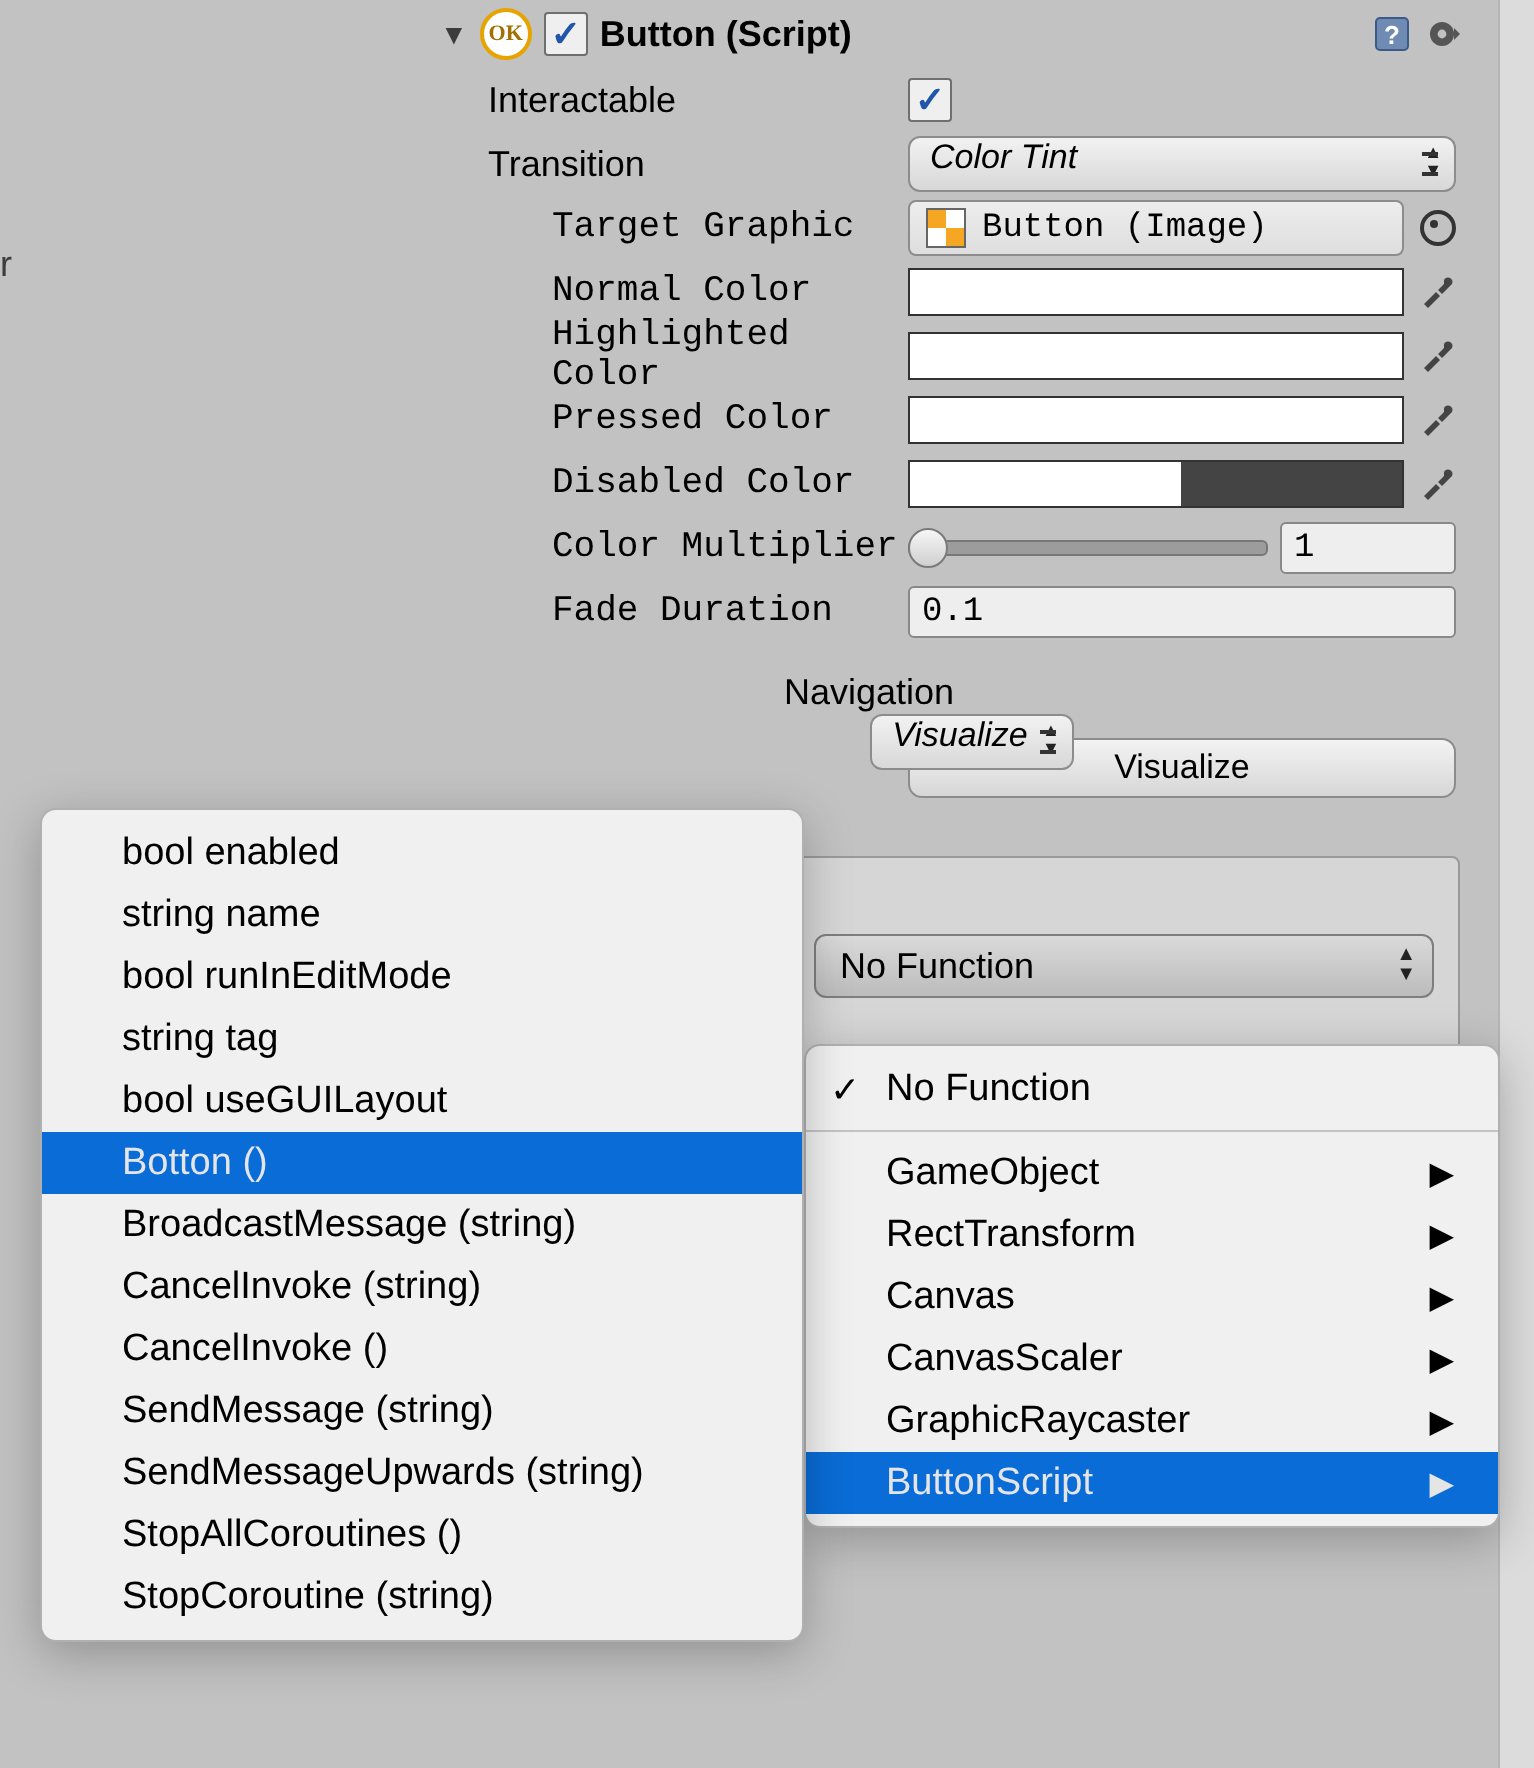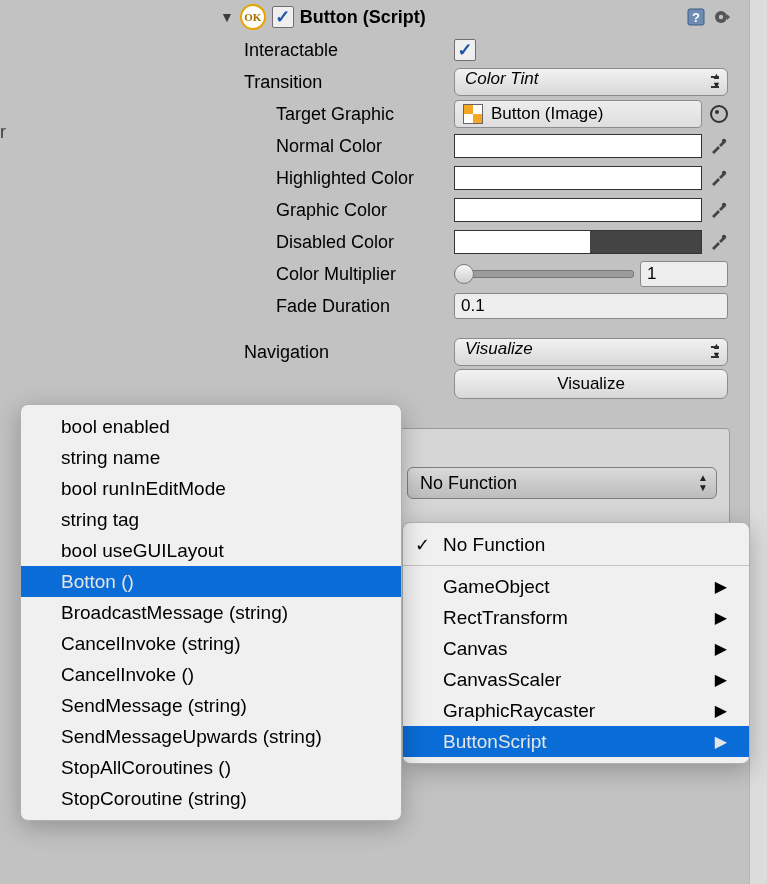--- a/index.html
+++ b/index.html
@@ -51,21 +51,21 @@
 }
 .checkbox.checked::after {
   content:"✓"; color:#2055aa; font-weight:bold; font-size:18px; line-height:1;
 }
 .header-icons { margin-left:auto; display:flex; gap:6px; padding-right:10px;}
 .help-icon, .gear-icon { width:20px; height:20px; }
 .row {
   display:flex; align-items:center; height:32px;
   padding-left:244px;
 }
-.row.indent { padding-left:276px; }
+.row.indent { padding-left:276px;font-family:Liberation Mono, monospace; }
 .row .label { width:210px; font-size:18px; }
 .row.indent .label { width:178px; }
 .row .ctrl { flex:1; display:flex; align-items:center; gap:6px; padding-right:22px;}
 .dropdown {
   flex:1; height:26px; background:linear-gradient(#f2f2f2,#d8d8d8);
   border:1px solid #8c8c8c; border-radius:6px;
   display:flex; padding:0 22px 0 10px;
   position:relative; font-size:17px;font-style:italic;
 }
 .dropdown::after {
@@ -113,21 +113,21 @@
 .slider-thumb {
   position:absolute; left:0%; top:50%; transform:translate(-50%,-50%);
   width:18px; height:18px; border-radius:50%;
   background:linear-gradient(#f6f6f6,#cfcfcf); border:1px solid #7a7a7a;
 }
 .num-field {
   width:74px; height:24px; background:#eee; border:1px solid #888;
   border-radius:3px; padding:0 6px; font-size:17px; display:flex; align-items:center;
 }
 .num-field.full { flex:1; width:auto; }
-.nav-row { margin-top:14px; }
+.nav-row { margin-top:14px;flex-direction:column; }
 .btn {
   flex:1; height:28px;
   background:linear-gradient(#f3f3f3,#d7d7d7);
   border:1px solid #8c8c8c; border-radius:7px;
   display:flex; align-items:center; justify-content:center;
   font-size:17px;
 }
 .events-box {
   margin:28px 20px 0 220px;
   background:#d6d6d6; border:1px solid #9a9a9a; border-radius:4px;
@@ -238,21 +238,21 @@
       <span class="color-field"></span>
       <span class="eyedrop">
         <svg viewBox="0 0 20 20" width="20" height="20">
             <path d="M4 16 L10 10 L12 12 L6 18 Z M11 9 L14 6 L16 8 L13 11 Z M14 4 A2 2 0 1 1 18 6 L16 8 L14 6 Z" fill="#444"></path>
           </svg>
       </span>
     </span>
   </div>
 
   <div class="row indent">
-    <span class="label">Graphic Color</span>
+    <span class="label">Pressed Color</span>
     <span class="ctrl">
       <span class="color-field"></span>
       <span class="eyedrop">
         <svg viewBox="0 0 20 20" width="20" height="20">
             <path d="M4 16 L10 10 L12 12 L6 18 Z M11 9 L14 6 L16 8 L13 11 Z M14 4 A2 2 0 1 1 18 6 L16 8 L14 6 Z" fill="#444"></path>
           </svg>
       </span>
     </span>
   </div>
 

